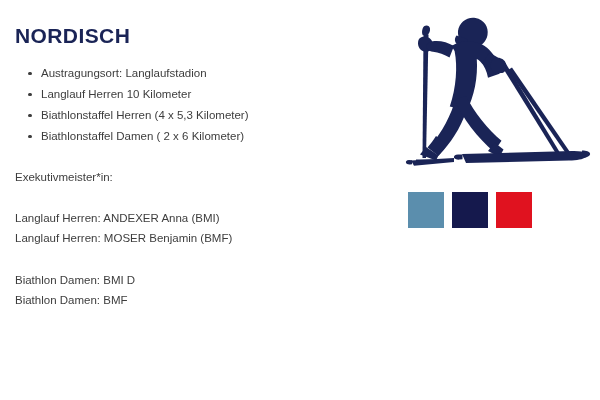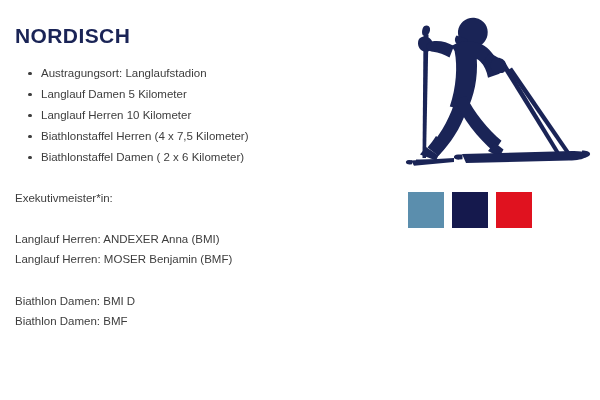--- a/index.html
+++ b/index.html
@@ -127,29 +127,25 @@
 
     <h1 class="page-title" style="color: rgb(26, 36, 86);">NORDISCH</h1>
 
     <ul class="event-list">
       <li>
         <span class="bullet-dot"></span>
         <span>Austragungsort: Langlaufstadion</span>
       </li>
       <li>
         <span class="bullet-dot"></span>
-        <span>Langlauf Damen 5 Kilometer</span>
-      </li>
-      <li>
-        <span class="bullet-dot"></span>
         <span>Langlauf Herren 10 Kilometer</span>
       </li>
       <li>
         <span class="bullet-dot"></span>
-        <span>Biathlonstaffel Herren (4 x 7,5 Kilometer)</span>
+        <span>Biathlonstaffel Herren (4 x 5,3 Kilometer)</span>
       </li>
       <li>
         <span class="bullet-dot"></span>
         <span>Biathlonstaffel Damen ( 2 x 6 Kilometer)</span>
       </li>
     </ul>
 
     <div class="lead-line">Exekutivmeister*in:</div>
 
     <div class="block">

